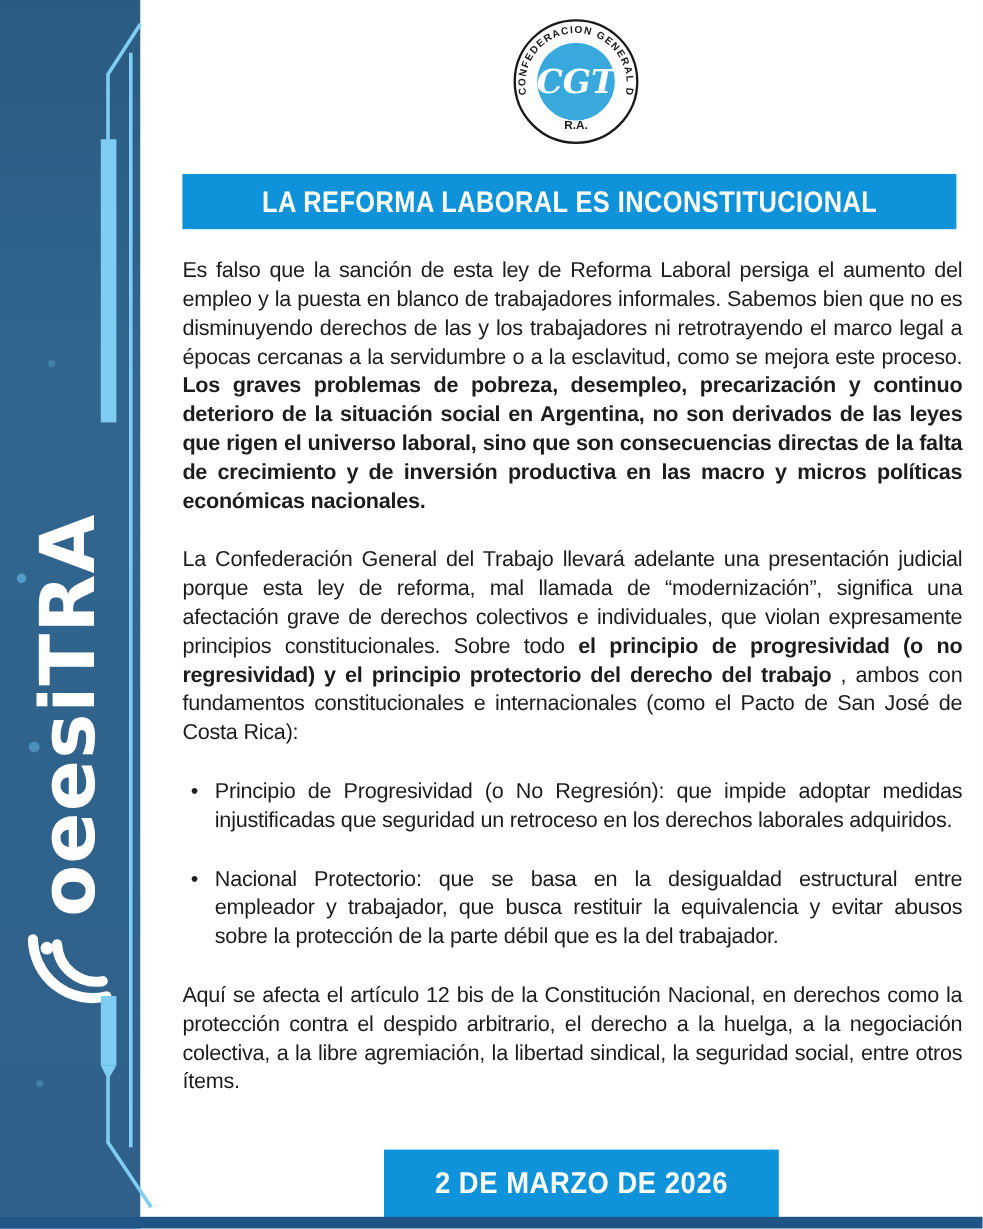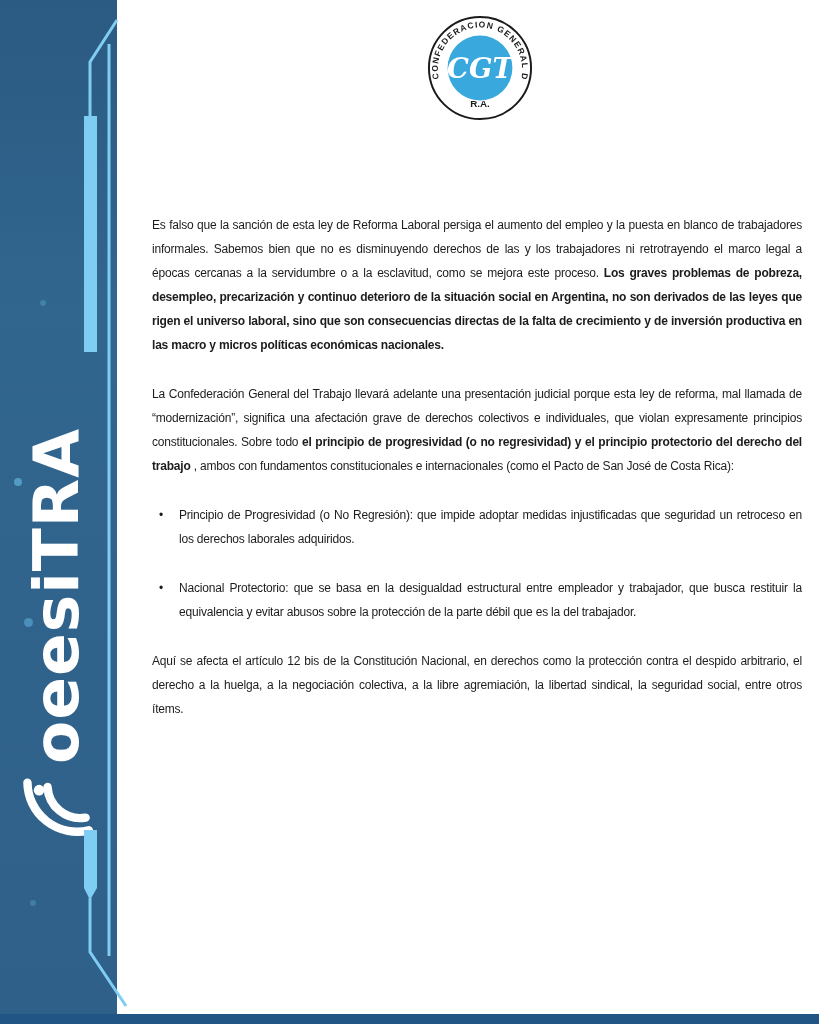--- a/index.html
+++ b/index.html
@@ -61,21 +61,21 @@
     position:absolute;left:35px;top:145px;width:645px;height:46px;
     background:var(--banner_blue);display:flex;align-items:center;justify-content:center;
   }
   .title-banner .t{
     color:#fff;font-weight:bold;font-size:23px;letter-spacing:.4px;
     transform:scale(.92,1.08);white-space:nowrap;
   }
   
   .doc-body{
     position:absolute;left:35px;top:213px;width:650px;
-    color:var(--text);font-size:12px;line-height:24px;text-align:justify;
+    color:var(--text);font-size:18px;line-height:24px;text-align:justify;
     letter-spacing:-0.2px;
   }
   .doc-body .para{margin:0 0 25px 0;}
   .doc-body .bullet{position:relative;padding-left:27px;margin:0 0 25px 0;}
   .doc-body .bullet .marker{position:absolute;left:7px;top:0;}
   .doc-body .bold{font-weight:bold;}
   .doc-body .und{}
   
   .date-banner{
     position:absolute;left:203px;top:958px;width:329px;height:57px;
@@ -129,25 +129,31 @@
         <path id="ringPath" d="M 13.5 68 A 43 43 0 1 1 96.5 68" fill="none"></path>
       </defs>
       <text font-size="8.6" font-weight="bold" fill="#1a1a1a" letter-spacing="1.1">
         <textPath href="#ringPath" startOffset="2">CONFEDERACION GENERAL DEL TRABAJO</textPath>
       </text>
       <text x="55" y="95" font-size="10" font-weight="bold" text-anchor="middle" fill="#1a1a1a">R.A.</text>
       <circle cx="55" cy="55" r="33" fill="#38A8DD"></circle>
       <text x="55" y="65" font-size="28" font-weight="bold" font-style="italic" text-anchor="middle" fill="#ffffff" font-family="'DejaVu Serif',serif">CGT</text>
     </svg>
 
+    <div class="title-banner">
+      <span class="t">LA REFORMA LABORAL ES INCONSTITUCIONAL</span>
+    </div>
 
     <div class="doc-body">
         <div class="para"><span>Es falso que la sanción de esta ley de Reforma Laboral persiga el aumento del empleo y la puesta en blanco de trabajadores informales. Sabemos bien que no es disminuyendo derechos de las y los trabajadores ni retrotrayendo el marco legal a épocas cercanas a la servidumbre o a la esclavitud, como se mejora este proceso. </span><span class="bold">Los graves problemas de pobreza, desempleo, precarización y continuo deterioro de la situación social en Argentina, no son derivados de las leyes que rigen el universo laboral, sino que son consecuencias directas de la falta de crecimiento y de inversión productiva en las macro y micros políticas económicas nacionales.</span></div>
         <div class="para"><span>La Confederación General del Trabajo llevará adelante una presentación judicial porque esta ley de reforma, mal llamada de “modernización”, significa una afectación grave de derechos colectivos e individuales, que violan expresamente principios constitucionales. Sobre todo </span><span class="bold">el principio de progresividad (o no regresividad) y el principio protectorio del derecho del trabajo</span><span> , ambos con fundamentos constitucionales e internacionales (como el Pacto de San José de Costa Rica):</span></div>
         <div class="bullet"><span class="marker">•</span><span class="und">Principio de Progresividad (o No Regresión)</span><span>: que impide adoptar medidas injustificadas que seguridad un retroceso en los derechos laborales adquiridos.</span></div>
         <div class="bullet"><span class="marker">•</span><span class="und">Nacional Protectorio</span><span>: que se basa en la desigualdad estructural entre empleador y trabajador, que busca restituir la equivalencia y evitar abusos sobre la protección de la parte débil que es la del trabajador.</span></div>
         <div class="para"><span>Aquí se afecta el artículo 12 bis de la Constitución Nacional, en derechos como la protección contra el despido arbitrario, el derecho a la huelga, a la negociación colectiva, a la libre agremiación, la libertad sindical, la seguridad social, entre otros ítems.</span></div>
       </div>
 
+    <div class="date-banner">
+      <span class="t">2 DE MARZO DE 2026</span>
+    </div>
   </div>
 
   <div class="footer-strip"></div>
 </div>
 
 </body></html>

